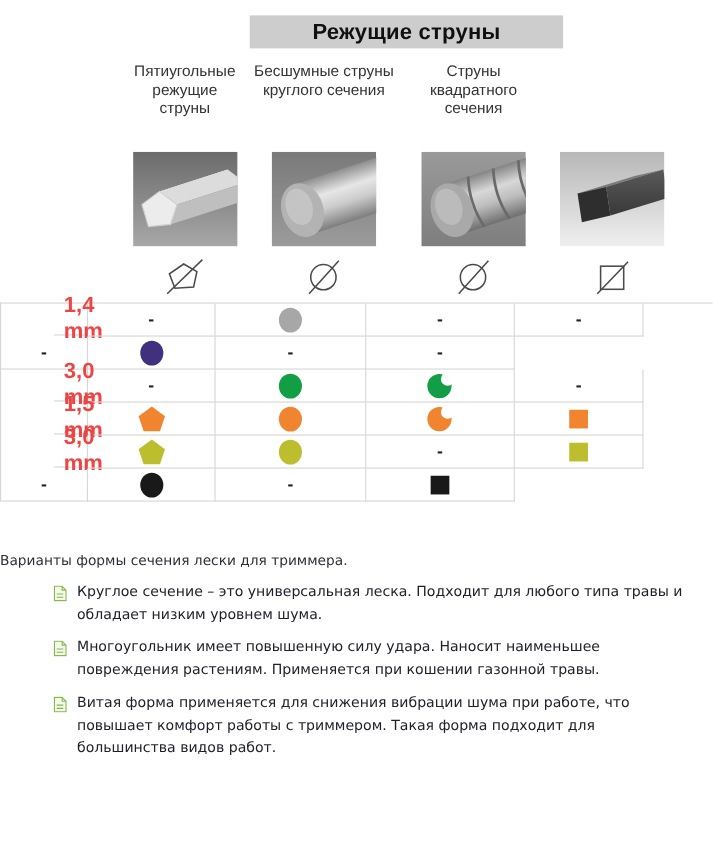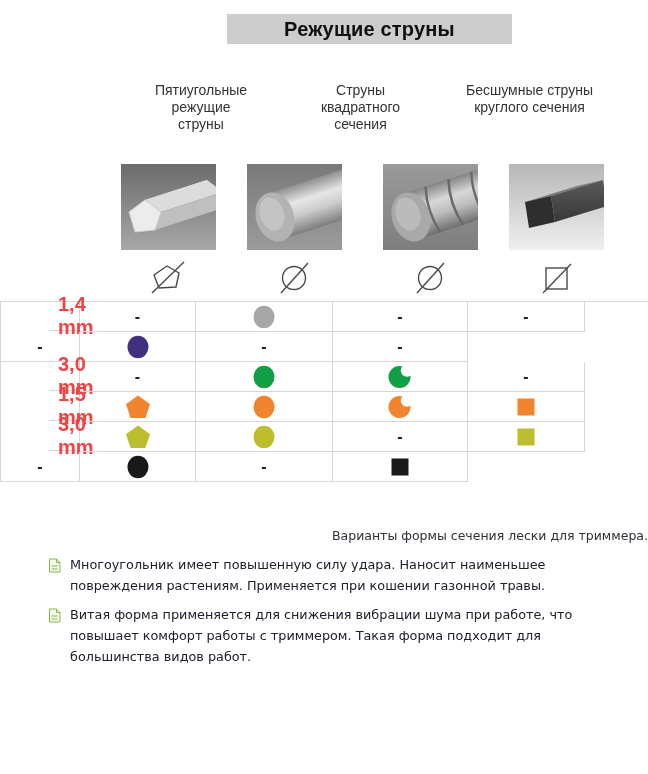--- a/index.html
+++ b/index.html
@@ -19,21 +19,21 @@
     font-size:20px;font-weight:bold;color:#101010;letter-spacing:.2px;
   }
 
   
   .cols{
     display:grid;
     grid-template-columns:79px 116px 137px 135px 117px;
     margin-left:31px;width:584px;
   }
 
-  .header-row{margin-top:38px;min-height:78px;gap:33px;}
+  .header-row{margin-top:12px;min-height:78px;}
   .header-cell{
     text-align:center;font-size:14px;line-height:17px;color:#333;
     padding:0 4px;
   }
 
   .photo-row{margin-top:4px;height:86px;}
   .photo-cell{display:flex;justify-content:center;}
   .photo-cell svg{display:block;}
 
   .symbol-row{margin-top:7px;height:40px;}
@@ -51,21 +51,21 @@
     display:flex;align-items:center;justify-content:center;
   }
   .t-cell.size{
     justify-content:flex-start;padding-left:9px;box-sizing:border-box;
     font-size:20px;font-weight:bold;color:#ef4444;margin-left:48px;
   }
   .dash{font-size:16px;font-weight:bold;color:#222;line-height:1;}
 
   
   .caption{
-    margin-top:46px;text-align:right;
+    margin-top:46px;text-align:left;
     font-family:"DejaVu Sans", sans-serif;
     font-size:12.5px;color:#2e2e38;
   }
   .notes{margin:12px 26px 0 48px;}
   .note{
     display:grid;grid-template-columns:22px 1fr;
     margin-bottom:9px;
     font-family:"DejaVu Sans", sans-serif;
     font-size:12.8px;line-height:1.62;color:#20202c;
   }
@@ -76,22 +76,22 @@
 
 <div class="page">
 
   <div class="title-bar">
     <span>Режущие струны</span>
   </div>
 
   <div class="cols header-row">
     <div class="header-cell"></div>
     <div class="header-cell">Пятиугольные режущие струны</div>
+    <div class="header-cell">Бесшумные струны круглого сечения</div>
     <div class="header-cell">Струны квадратного сечения</div>
-    <div class="header-cell">Бесшумные струны круглого сечения</div>
   </div>
 
   <div class="cols photo-row" id="photo-row">
     <div></div>
   <div class="photo-cell">
   <svg width="95" height="86" viewBox="0 0 95 86">
     <defs>
             <linearGradient id="bg0" x1="0" y1="0" x2="0" y2="1">
       <stop offset="0" stop-color="#6b6b6b"></stop>
               <stop offset="1" stop-color="#a8a8a8"></stop>
@@ -322,20 +322,30 @@
 
   <div class="notes" id="notes">
       <div class="note">
         <span class="n-icon">
   <svg width="13" height="15" viewBox="0 0 13 15">
     <path d="M1.5 1 h7 l3.5 3.5 v9.5 h-10.5 z" fill="#f4f9ec" stroke="#86b94c" stroke-width="1"></path>
     <path d="M8.5 1 v3.5 h3.5" fill="none" stroke="#86b94c" stroke-width="1"></path>
     <line x1="3.5" y1="8" x2="9.5" y2="8" stroke="#86b94c" stroke-width="1"></line>
     <line x1="3.5" y1="11" x2="9.5" y2="11" stroke="#86b94c" stroke-width="1"></line>
   </svg></span>
+                 <span>Круглое сечение – это универсальная леска. Подходит для любого типа травы и обладает низким уровнем шума.</span>
+      </div>
+      <div class="note">
+        <span class="n-icon">
+  <svg width="13" height="15" viewBox="0 0 13 15">
+    <path d="M1.5 1 h7 l3.5 3.5 v9.5 h-10.5 z" fill="#f4f9ec" stroke="#86b94c" stroke-width="1"></path>
+    <path d="M8.5 1 v3.5 h3.5" fill="none" stroke="#86b94c" stroke-width="1"></path>
+    <line x1="3.5" y1="8" x2="9.5" y2="8" stroke="#86b94c" stroke-width="1"></line>
+    <line x1="3.5" y1="11" x2="9.5" y2="11" stroke="#86b94c" stroke-width="1"></line>
+  </svg></span>
                  <span>Многоугольник имеет повышенную силу удара. Наносит наименьшее повреждения растениям. Применяется при кошении газонной травы.</span>
       </div>
       <div class="note">
         <span class="n-icon">
   <svg width="13" height="15" viewBox="0 0 13 15">
     <path d="M1.5 1 h7 l3.5 3.5 v9.5 h-10.5 z" fill="#f4f9ec" stroke="#86b94c" stroke-width="1"></path>
     <path d="M8.5 1 v3.5 h3.5" fill="none" stroke="#86b94c" stroke-width="1"></path>
     <line x1="3.5" y1="8" x2="9.5" y2="8" stroke="#86b94c" stroke-width="1"></line>
     <line x1="3.5" y1="11" x2="9.5" y2="11" stroke="#86b94c" stroke-width="1"></line>
   </svg></span>

